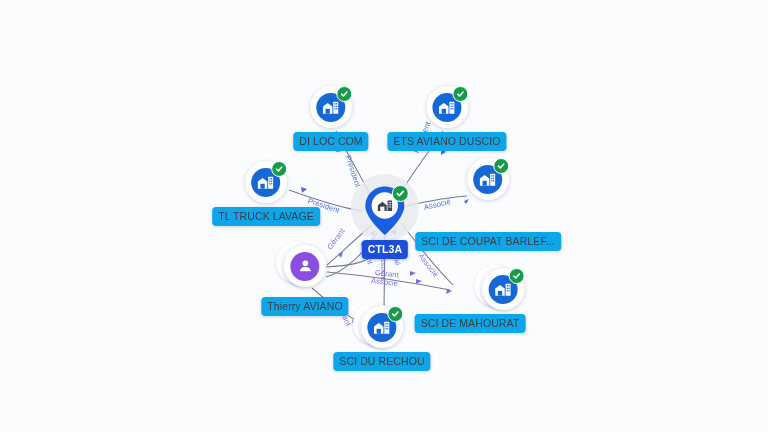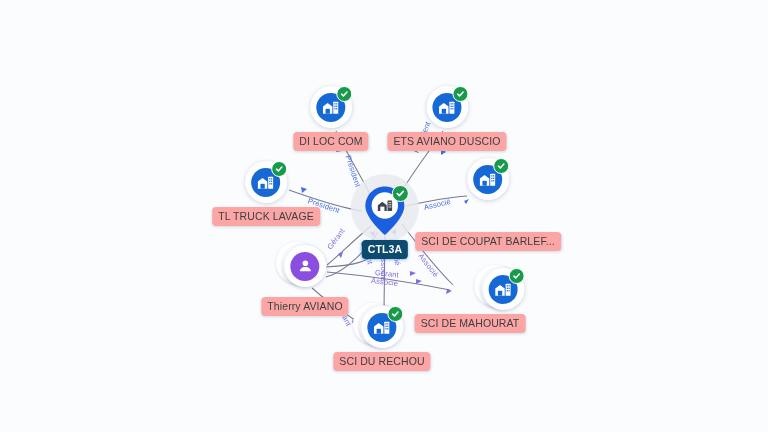--- a/index.html
+++ b/index.html
@@ -119,34 +119,34 @@
     border: 1.8px solid #ffffff;
     z-index: 7;
     display: flex;
     align-items: center;
     justify-content: center;
   }
 
   
   .node-label {
     margin-top: 3px;
-    background: #fca5a5;
+    background: #0ea5e9;
     color: #3c4043;
     font-size: 10.5px;
     line-height: 13px;
     letter-spacing: .1px;
     padding: 3px 6px;
     border-radius: 4px;
     white-space: nowrap;
     box-shadow: 0 1px 3px rgba(40,60,110,.20);
     position: relative;
     z-index: 9;
   }
   .node-label.selected {
-    background: #0c4a6e;
+    background: #1d4ed8;
     color: #ffffff;
     font-weight: bold;
     box-shadow: 0 1px 3px rgba(26,115,232,.45);
   }
 
   
   .edge-label {
     position: absolute;
     font-size: 7.6px;
     color: #7b6fe0;

